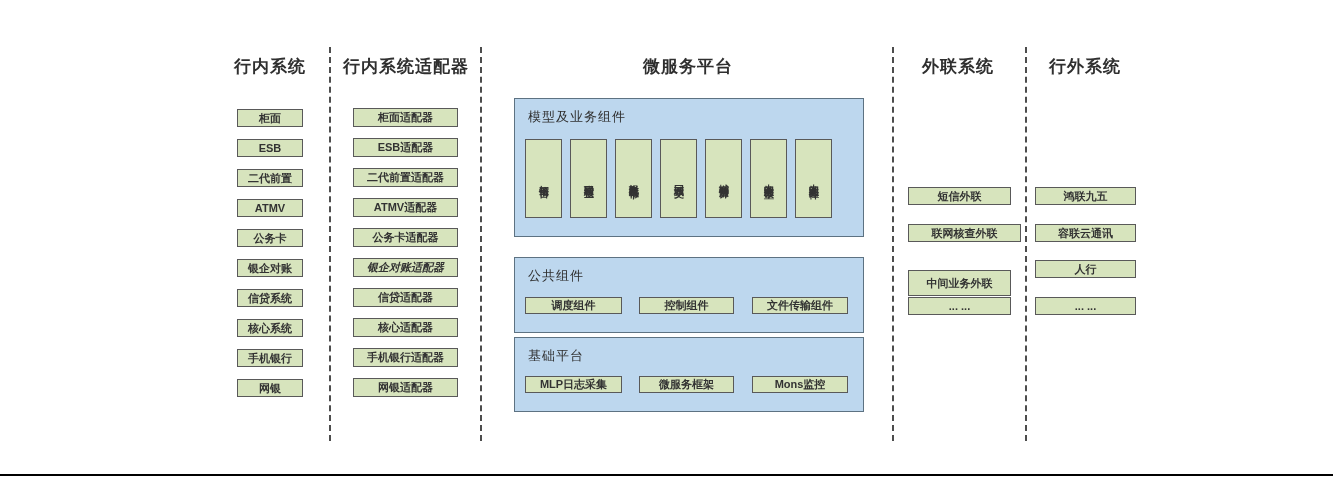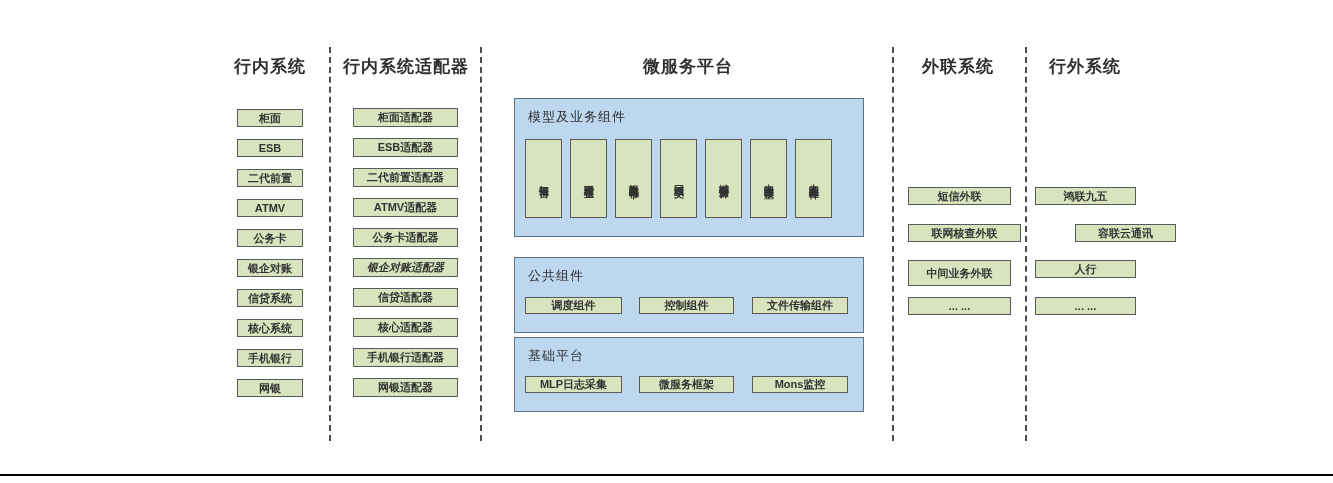--- a/index.html
+++ b/index.html
@@ -113,23 +113,23 @@
 
   <div class="panel" style="top:337px; height:75px;">
     <div class="panel-label">基础平台</div>
     <div class="gbox" style="left:10px;  top:38px; width:97px; height:17px;">MLP日志采集</div>
     <div class="gbox" style="left:124px; top:38px; width:95px; height:17px;">微服务框架</div>
     <div class="gbox" style="left:237px; top:38px; width:96px; height:17px;">Mons监控</div>
   </div>
 
   <div class="gbox" style="left:908px; top:187px; width:103px; height:18px;">短信外联</div>
   <div class="gbox" style="left:908px; top:224px; width:113px; height:18px;">联网核查外联</div>
-  <div class="gbox" style="left:908px; top:260px; width:103px; height:26px;">中间业务外联</div>
+  <div class="gbox" style="left:908px; top:270px; width:103px; height:26px;">中间业务外联</div>
   <div class="gbox" style="left:908px; top:297px; width:103px; height:18px;">... ...</div>
 
   <div class="gbox" style="left:1035px; top:187px; width:101px; height:18px;">鸿联九五</div>
-  <div class="gbox" style="left:1035px; top:224px; width:101px; height:18px;margin-left:40px;">容联云通讯</div>
+  <div class="gbox" style="left:1035px; top:224px; width:101px; height:18px;">容联云通讯</div>
   <div class="gbox" style="left:1035px; top:260px; width:101px; height:18px;">人行</div>
   <div class="gbox" style="left:1035px; top:297px; width:101px; height:18px;">... ...</div>
 
   <div class="bottom-rule"></div>
 
 </div>
 
 </body></html>

